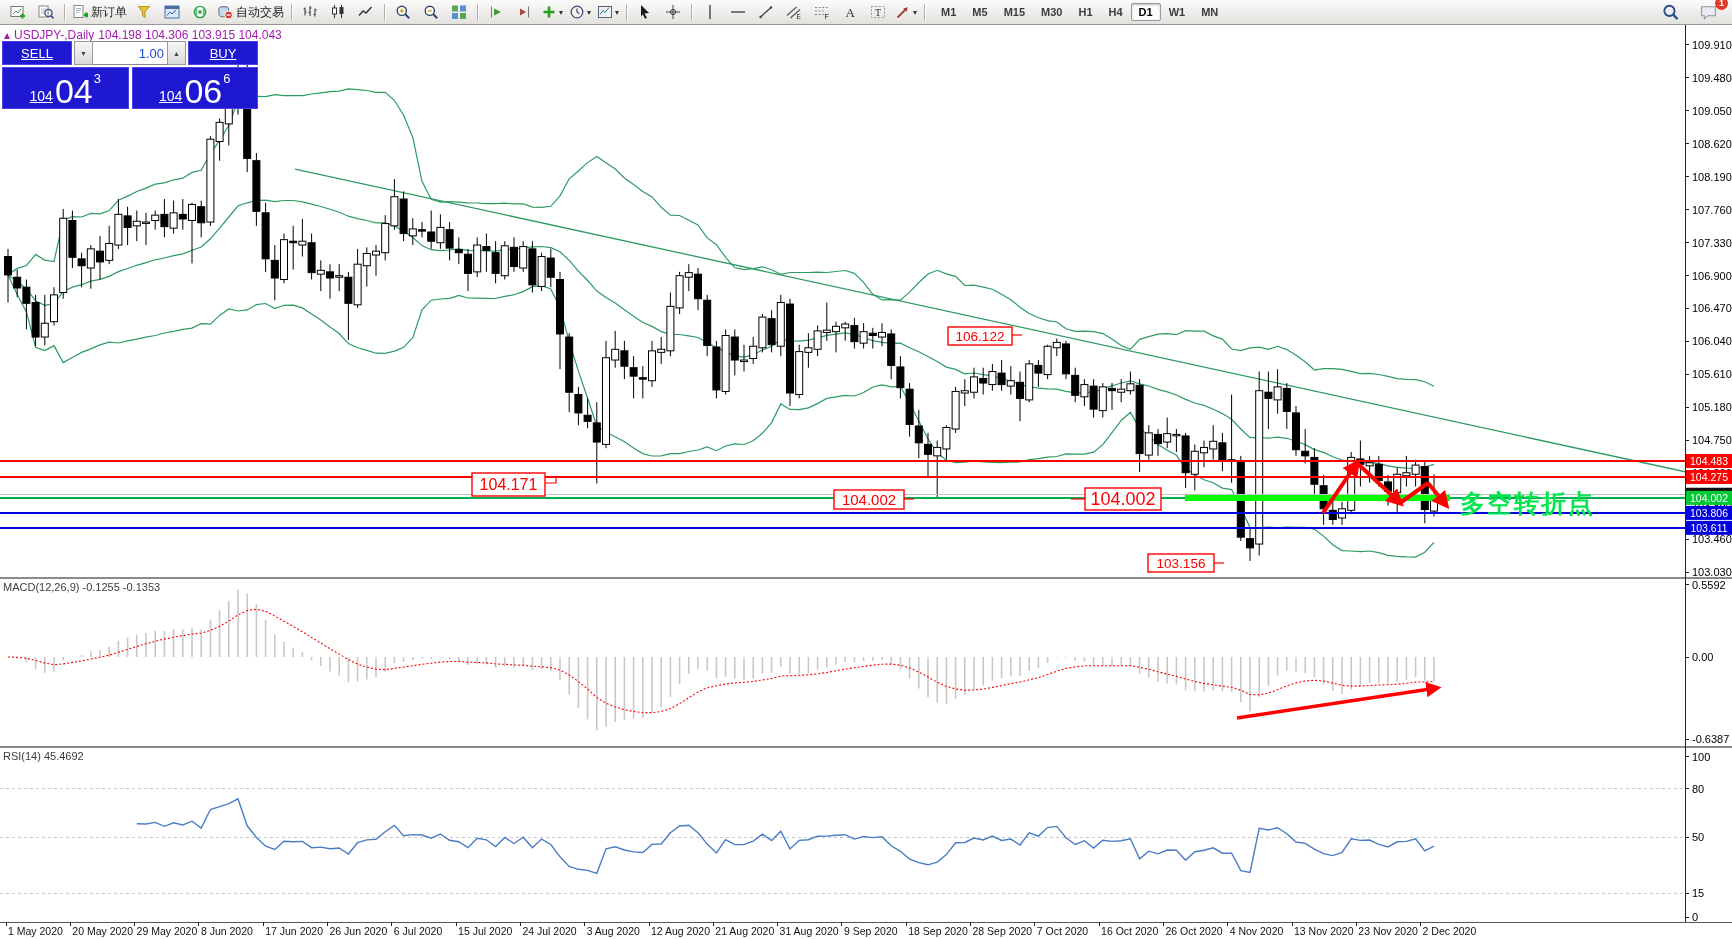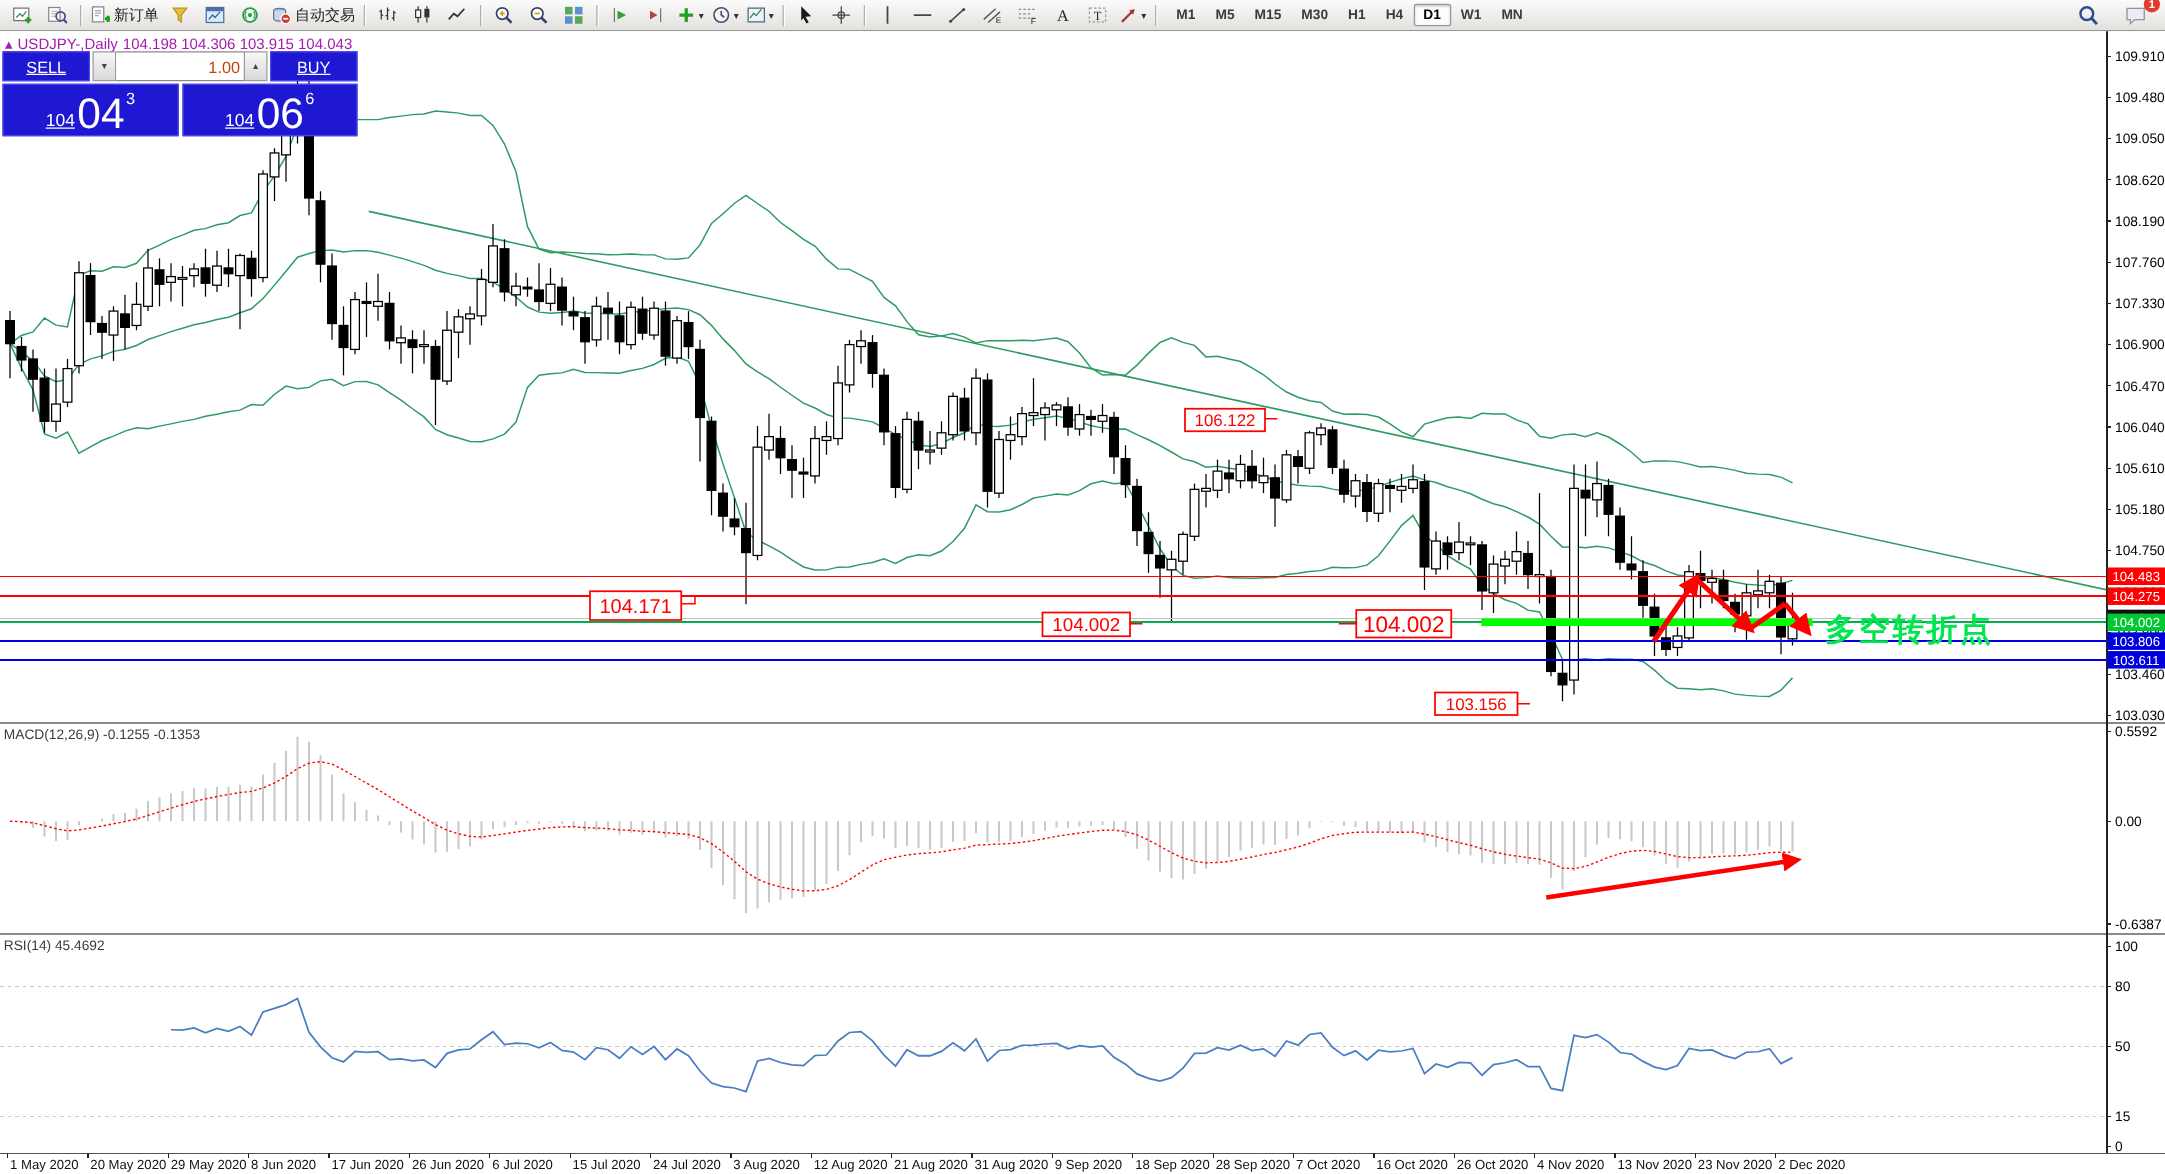--- a/index.html
+++ b/index.html
@@ -19,29 +19,29 @@
   #tb-right{margin-left:auto;display:flex;align-items:center;gap:10px;padding-right:6px;}
   .tb-badge-wrap{position:relative;}
   .badge{position:absolute;top:-5px;right:-7px;width:13px;height:13px;background:#e23b2e;color:#fff;
     border-radius:50%;font-size:9px;line-height:13px;text-align:center;font-weight:bold;}
   
   #chart-wrap{position:relative;width:1732px;height:914px;background:#fff;}
   #chartsvg{position:absolute;left:0;top:0;}
   .symline{position:absolute;left:4px;top:3px;font-size:12px;color:#a21caf;z-index:5;}
   .symline span{margin-right:4px;}
   
-  .otp{position:absolute;left:2px;top:16px;width:284px;z-index:6;}
+  .otp{position:absolute;left:2px;top:16px;width:256px;z-index:6;}
   .otp-row1{display:flex;height:24px;gap:2px;}
   .btn-sb{flex:0 0 70px;background:#1f18d2;border:1px solid #4a43e8;color:#fff;font-size:13px;
     display:flex;align-items:center;justify-content:center;text-decoration:underline;cursor:pointer;font-family:inherit;}
   .vol{display:flex;flex:1;}
   .vol-btn{width:19px;background:linear-gradient(#f7f7f7,#d9d9d9);border:1px solid #9a9a9a;color:#444;
     font-size:7px;display:flex;align-items:center;justify-content:center;cursor:pointer;}
   .vol-input{flex:1;background:#fff;border:1px solid #8a8a8a;border-left:none;border-right:none;
-    font-size:13px;color:#c2410c;display:flex;align-items:center;justify-content:flex-end;padding-right:3px;}
+    font-size:13px;color:#1d4ed8;display:flex;align-items:center;justify-content:flex-end;padding-right:3px;}
   .otp-row2{display:flex;gap:3px;margin-top:2px;}
   .price-box{flex:1;height:37px;background:#1f18d2;border:1px solid #4a43e8;color:#fff;
     display:flex;align-items:flex-end;justify-content:center;padding-bottom:3px;}
   .pb-prefix{font-size:14px;line-height:1;margin:0 2px 2px 0;text-decoration:underline;}
   .pb-big{font-size:34px;line-height:.78;margin-top:32px;}
   .pb-sup{font-size:13px;line-height:1;align-self:flex-start;margin-top:4px;margin-left:1px;}
 </style>
 </head>
 <body>
 

